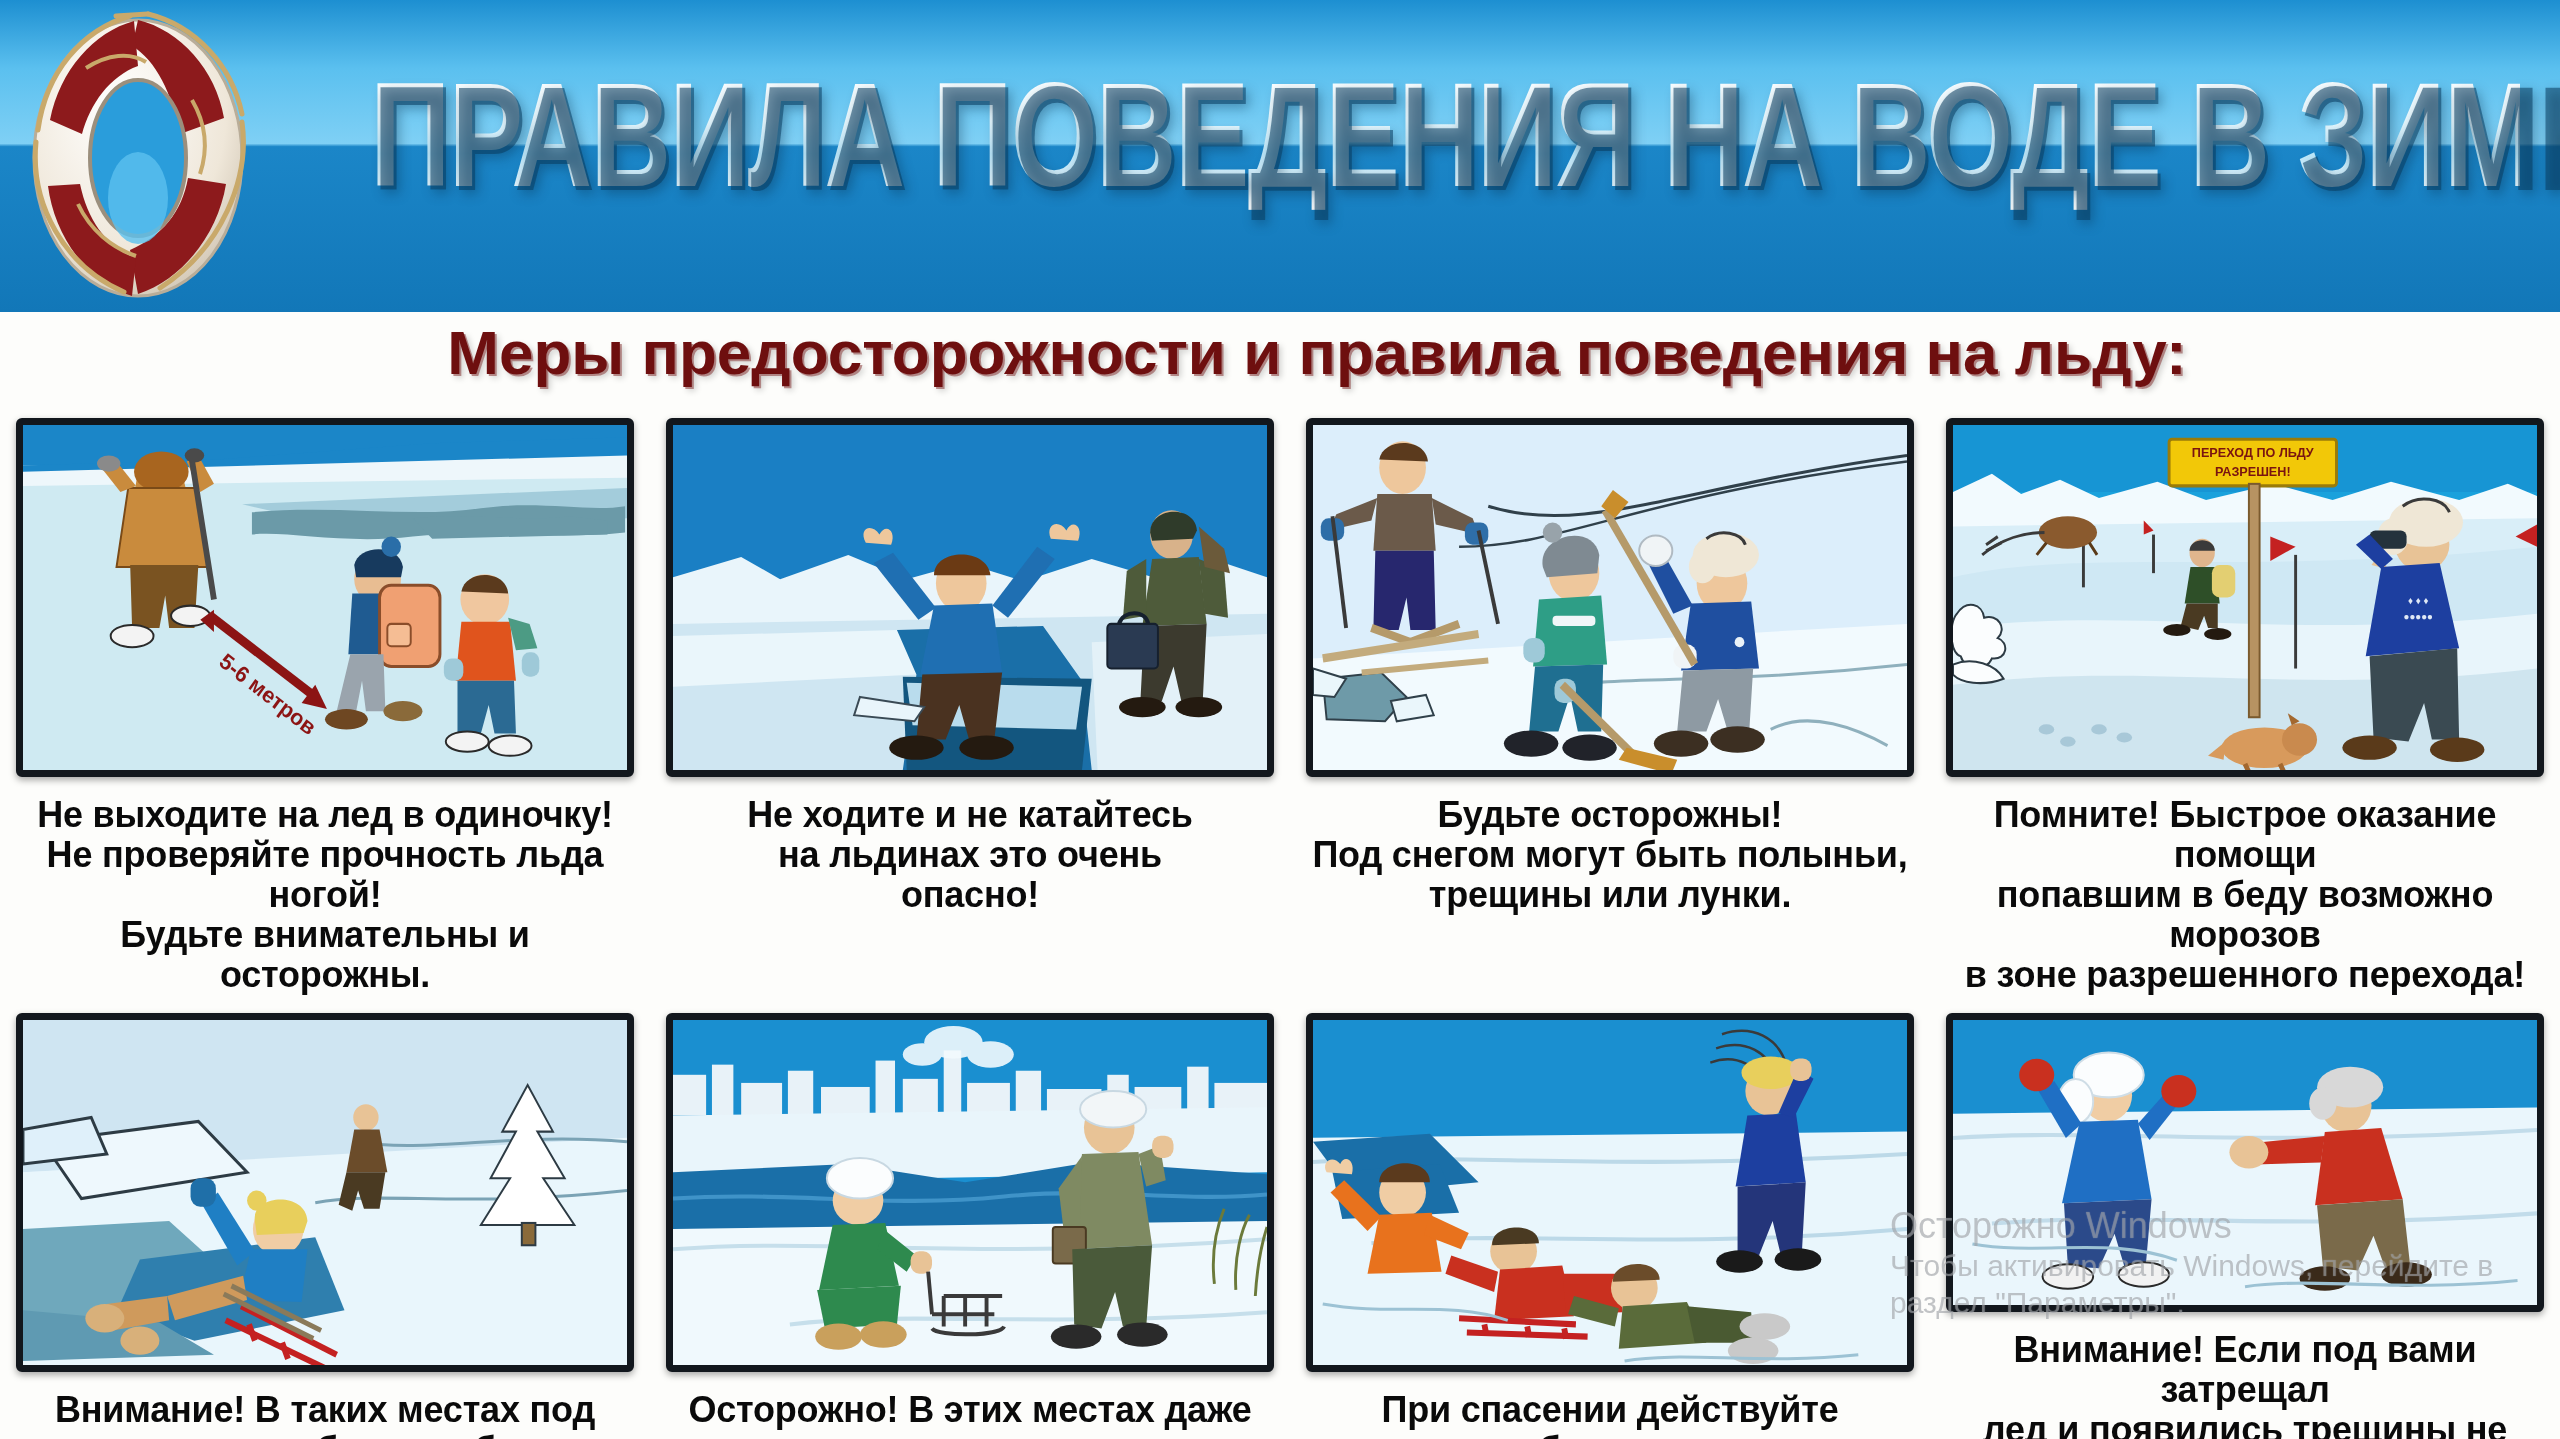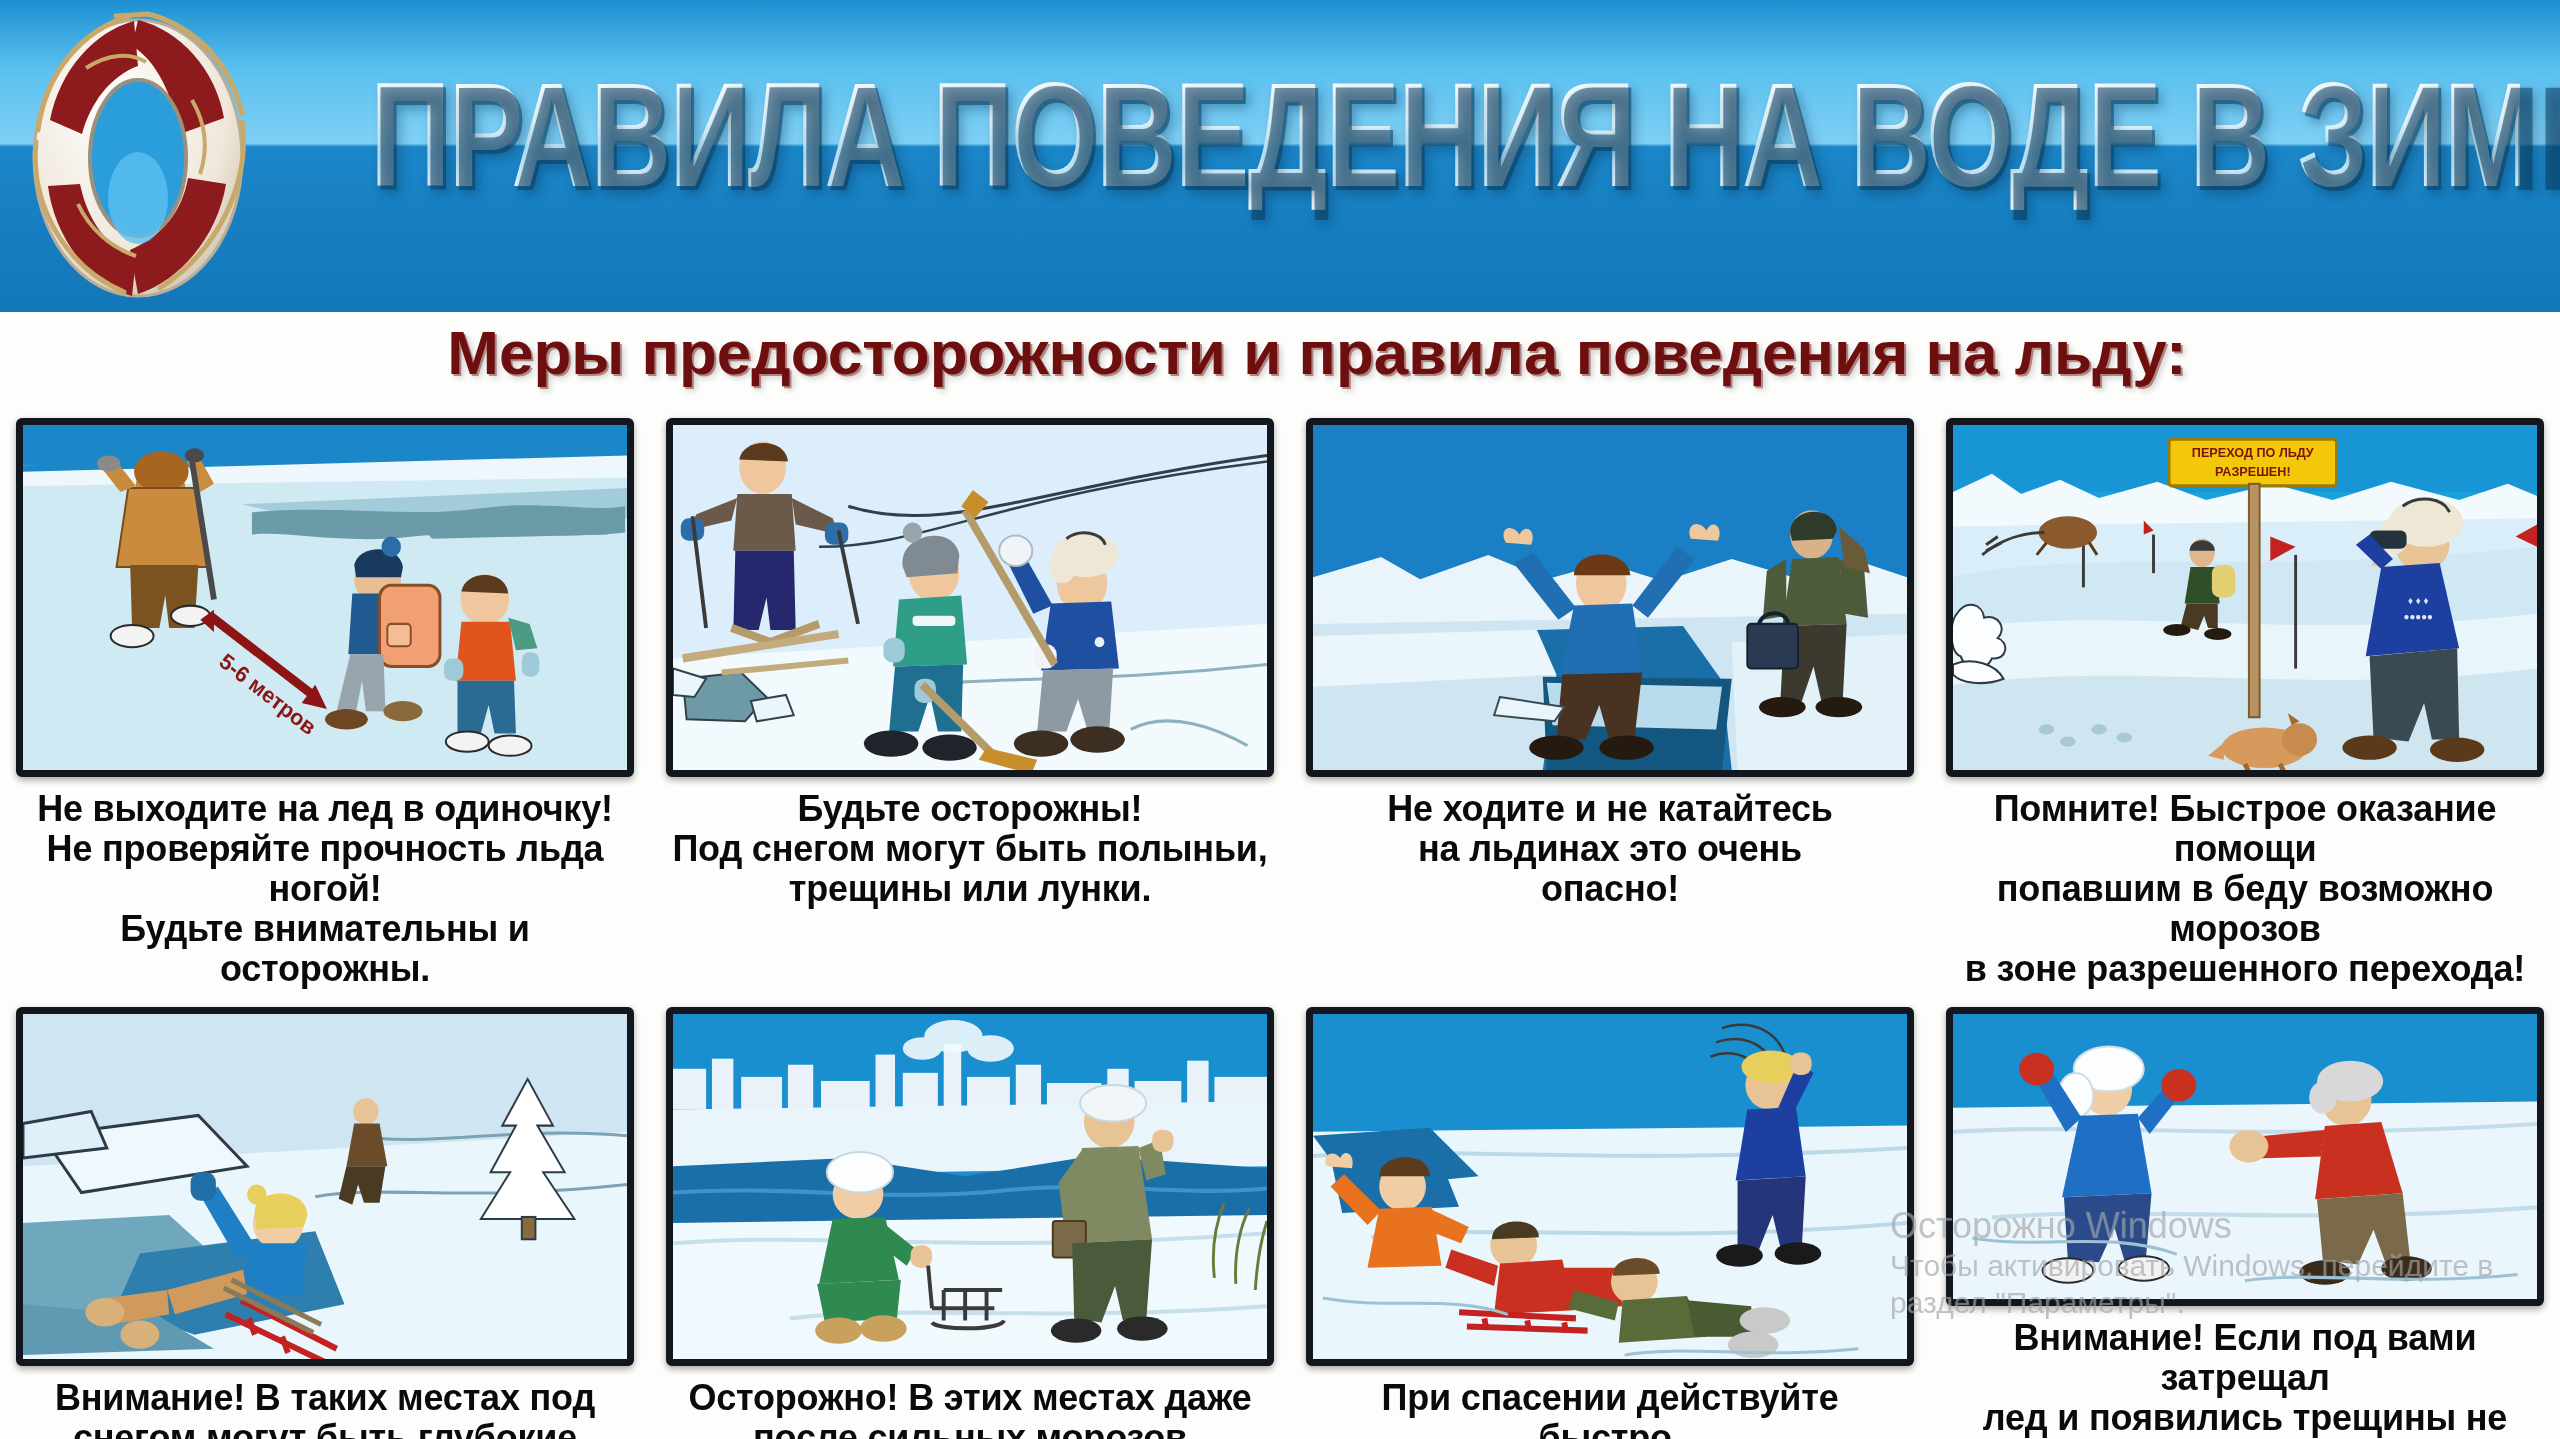--- a/index.html
+++ b/index.html
@@ -71,21 +71,21 @@
   .panel svg{display:block;width:100%;height:100%;}
 
   .caption{
     font-weight:bold;
     color:#0a0a0a;
     text-align:center;
     line-height:40px;
     font-size:36px;
     letter-spacing:-.2px;
     white-space:pre-line;
-    padding-top:12px;
+    padding-top:18px;
   }
 
   
   .watermark{
     position:absolute;left:1890px;top:1205px;width:660px;
     color:rgba(120,125,130,.45);
     font-size:30px;line-height:37px;
     pointer-events:none;
     text-shadow:0 0 1px rgba(255,255,255,.4);
   }
@@ -198,20 +198,67 @@
           </svg>
         </div>
         <div class="caption">Не выходите на лед в одиночку!
 Не проверяйте прочность льда ногой!
 Будьте внимательны и осторожны.</div>
       </div>
 
       <div class="cell" style="width:640px;padding:0 16px;">
         <div class="panel" style="height:345px;">
           <svg viewBox="0 0 610 340" preserveAspectRatio="none">
+            <rect x="0" y="0" width="610" height="340" fill="#1a7fc4"></rect>
+            <path d="M0 0 L610 0 L610 150 L0 150 Z" fill="#1a7fc4"></path>
+            <path d="M0 150 L70 130 L110 152 L180 128 L240 152 L300 136 L360 154 L430 132 L500 152 L560 134 L610 150 L610 200 L0 200 Z" fill="#e9f5fb"></path>
+            <path d="M0 196 L610 186 L610 340 L0 340 Z" fill="#cfe6f2"></path>
+            <path d="M0 208 L230 202 L250 246 L0 258 Z" fill="#eaf6fb"></path>
+            <path d="M250 246 L230 202 L380 198 L420 252 L430 340 L236 340 Z" fill="#1a6fa8"></path>
+            <path d="M430 214 L610 206 L610 340 L436 340 Z" fill="#e3f1f8"></path>
+            <path d="M236 248 L430 250 L420 340 L240 340 Z" fill="#13567f"></path>
+            <path d="M240 254 L420 258 L414 300 L246 296 Z" fill="#b9dced"></path>
+
+            <g>
+              <ellipse cx="296" cy="156" rx="26" ry="28" fill="#eec79c"></ellipse>
+              <path d="M268 148 C268 122 322 120 326 148 Z" fill="#6b3a14"></path>
+              <path d="M268 178 L328 176 L338 244 L254 246 Z" fill="#1f6fb2"></path>
+              <path d="M270 180 L226 126 L206 136 L252 192 Z" fill="#1f6fb2"></path>
+              <path d="M328 178 L374 120 L392 132 L344 190 Z" fill="#1f6fb2"></path>
+              <path d="M198 116 C190 102 204 96 212 108 C218 96 230 104 224 118 Z" fill="#eec79c"></path>
+              <path d="M388 112 C382 98 396 92 404 104 C410 92 422 100 416 114 Z" fill="#eec79c"></path>
+              <path d="M256 246 L338 244 L330 310 L304 310 L294 276 L280 310 L250 310 Z" fill="#4a3220"></path>
+              <ellipse cx="250" cy="318" rx="28" ry="12" fill="#241a10"></ellipse>
+              <ellipse cx="322" cy="318" rx="28" ry="12" fill="#241a10"></ellipse>
+              <path d="M192 268 L258 278 L248 292 L186 286 Z" fill="#e9f5fb" stroke="#3a4a55" stroke-width="2"></path>
+            </g>
+
+            <g>
+              <ellipse cx="512" cy="108" rx="22" ry="24" fill="#d8b28a"></ellipse>
+              <path d="M490 106 C490 80 536 78 538 104 L534 112 L492 114 Z" fill="#2f3b2a"></path>
+              <path d="M492 132 L540 130 L548 196 L482 198 Z" fill="#4e5b3a"></path>
+              <path d="M540 132 L566 142 L570 190 L546 186 Z" fill="#4e5b3a"></path>
+              <path d="M486 132 L466 144 L462 192 L486 188 Z" fill="#4e5b3a"></path>
+              <path d="M540 100 L566 122 L572 146 L546 140 Z" fill="#6b5a3a"></path>
+              <path d="M484 198 L548 196 L544 272 L522 272 L514 238 L502 272 L480 272 Z" fill="#3c3a2e"></path>
+              <rect x="446" y="196" width="52" height="44" rx="4" fill="#2a3a52" stroke="#16202e" stroke-width="2"></rect>
+              <path d="M458 196 C462 182 486 182 488 196" stroke="#16202e" stroke-width="4" fill="none"></path>
+              <ellipse cx="482" cy="278" rx="24" ry="10" fill="#241a10"></ellipse>
+              <ellipse cx="540" cy="278" rx="24" ry="10" fill="#241a10"></ellipse>
+            </g>
+          </svg>
+        </div>
+        <div class="caption">Не ходите и не катайтесь
+на льдинах это очень
+опасно!</div>
+      </div>
+
+      <div class="cell" style="width:640px;padding:0 16px;">
+        <div class="panel" style="height:345px;">
+          <svg viewBox="0 0 610 340" preserveAspectRatio="none">
             <rect x="0" y="0" width="610" height="340" fill="#dff0fa"></rect>
             <path d="M0 0 L610 0 L610 200 L0 230 Z" fill="#dceefb"></path>
             <path d="M0 230 L610 196 L610 340 L0 340 Z" fill="#f2fafe"></path>
             <path d="M180 80 C280 110 380 60 610 30" stroke="#30404a" stroke-width="3" fill="none"></path>
             <path d="M150 120 C260 120 330 70 610 36" stroke="#30404a" stroke-width="2.5" fill="none"></path>
             <path d="M230 260 C320 246 420 256 610 236" stroke="#8fb0bd" stroke-width="3" fill="none"></path>
             <path d="M470 300 C510 280 560 300 590 316" stroke="#8fb0bd" stroke-width="3" fill="none"></path>
 
             <path d="M10 250 L70 244 L96 268 L74 292 L14 290 Z" fill="#6e9aa8" stroke="#30404a" stroke-width="2"></path>
             <path d="M0 240 L34 250 L22 268 L0 266 Z" fill="#eaf6fb" stroke="#30404a" stroke-width="2"></path>
@@ -262,67 +309,20 @@
               <path d="M300 84 L392 236" stroke="#b59a6a" stroke-width="8" fill="none"></path>
               <path d="M296 80 L308 64 L324 76 L310 92 Z" fill="#c98e2c"></path>
               <ellipse cx="378" cy="314" rx="28" ry="13" fill="#3c2f22"></ellipse>
               <ellipse cx="436" cy="310" rx="28" ry="13" fill="#3c2f22"></ellipse>
             </g>
           </svg>
         </div>
         <div class="caption">Будьте осторожны!
 Под снегом могут быть полыньи,
 трещины или лунки.</div>
-      </div>
-
-      <div class="cell" style="width:640px;padding:0 16px;">
-        <div class="panel" style="height:345px;">
-          <svg viewBox="0 0 610 340" preserveAspectRatio="none">
-            <rect x="0" y="0" width="610" height="340" fill="#1a7fc4"></rect>
-            <path d="M0 0 L610 0 L610 150 L0 150 Z" fill="#1a7fc4"></path>
-            <path d="M0 150 L70 130 L110 152 L180 128 L240 152 L300 136 L360 154 L430 132 L500 152 L560 134 L610 150 L610 200 L0 200 Z" fill="#e9f5fb"></path>
-            <path d="M0 196 L610 186 L610 340 L0 340 Z" fill="#cfe6f2"></path>
-            <path d="M0 208 L230 202 L250 246 L0 258 Z" fill="#eaf6fb"></path>
-            <path d="M250 246 L230 202 L380 198 L420 252 L430 340 L236 340 Z" fill="#1a6fa8"></path>
-            <path d="M430 214 L610 206 L610 340 L436 340 Z" fill="#e3f1f8"></path>
-            <path d="M236 248 L430 250 L420 340 L240 340 Z" fill="#13567f"></path>
-            <path d="M240 254 L420 258 L414 300 L246 296 Z" fill="#b9dced"></path>
-
-            <g>
-              <ellipse cx="296" cy="156" rx="26" ry="28" fill="#eec79c"></ellipse>
-              <path d="M268 148 C268 122 322 120 326 148 Z" fill="#6b3a14"></path>
-              <path d="M268 178 L328 176 L338 244 L254 246 Z" fill="#1f6fb2"></path>
-              <path d="M270 180 L226 126 L206 136 L252 192 Z" fill="#1f6fb2"></path>
-              <path d="M328 178 L374 120 L392 132 L344 190 Z" fill="#1f6fb2"></path>
-              <path d="M198 116 C190 102 204 96 212 108 C218 96 230 104 224 118 Z" fill="#eec79c"></path>
-              <path d="M388 112 C382 98 396 92 404 104 C410 92 422 100 416 114 Z" fill="#eec79c"></path>
-              <path d="M256 246 L338 244 L330 310 L304 310 L294 276 L280 310 L250 310 Z" fill="#4a3220"></path>
-              <ellipse cx="250" cy="318" rx="28" ry="12" fill="#241a10"></ellipse>
-              <ellipse cx="322" cy="318" rx="28" ry="12" fill="#241a10"></ellipse>
-              <path d="M192 268 L258 278 L248 292 L186 286 Z" fill="#e9f5fb" stroke="#3a4a55" stroke-width="2"></path>
-            </g>
-
-            <g>
-              <ellipse cx="512" cy="108" rx="22" ry="24" fill="#d8b28a"></ellipse>
-              <path d="M490 106 C490 80 536 78 538 104 L534 112 L492 114 Z" fill="#2f3b2a"></path>
-              <path d="M492 132 L540 130 L548 196 L482 198 Z" fill="#4e5b3a"></path>
-              <path d="M540 132 L566 142 L570 190 L546 186 Z" fill="#4e5b3a"></path>
-              <path d="M486 132 L466 144 L462 192 L486 188 Z" fill="#4e5b3a"></path>
-              <path d="M540 100 L566 122 L572 146 L546 140 Z" fill="#6b5a3a"></path>
-              <path d="M484 198 L548 196 L544 272 L522 272 L514 238 L502 272 L480 272 Z" fill="#3c3a2e"></path>
-              <rect x="446" y="196" width="52" height="44" rx="4" fill="#2a3a52" stroke="#16202e" stroke-width="2"></rect>
-              <path d="M458 196 C462 182 486 182 488 196" stroke="#16202e" stroke-width="4" fill="none"></path>
-              <ellipse cx="482" cy="278" rx="24" ry="10" fill="#241a10"></ellipse>
-              <ellipse cx="540" cy="278" rx="24" ry="10" fill="#241a10"></ellipse>
-            </g>
-          </svg>
-        </div>
-        <div class="caption">Не ходите и не катайтесь
-на льдинах это очень
-опасно!</div>
       </div>
 
       <div class="cell" style="width:630px;padding:0 16px;">
         <div class="panel" style="height:345px;">
           <svg viewBox="0 0 600 340" preserveAspectRatio="none">
             <rect x="0" y="0" width="600" height="340" fill="#1aa1dc"></rect>
             <path d="M0 0 L600 0 L600 66 L0 66 Z" fill="#1795d4"></path>
             <path d="M0 66 L40 48 L70 68 L110 54 L150 72 L210 56 L260 74 L330 58 L390 74 L450 56 L520 74 L570 58 L600 70 L600 110 L0 110 Z" fill="#f2fafe"></path>
             <path d="M0 100 L600 92 L600 340 L0 340 Z" fill="#d9eef8"></path>
             <path d="M0 150 C140 120 300 150 600 120 L600 200 C320 226 160 186 0 210 Z" fill="#cfe8f4"></path>

